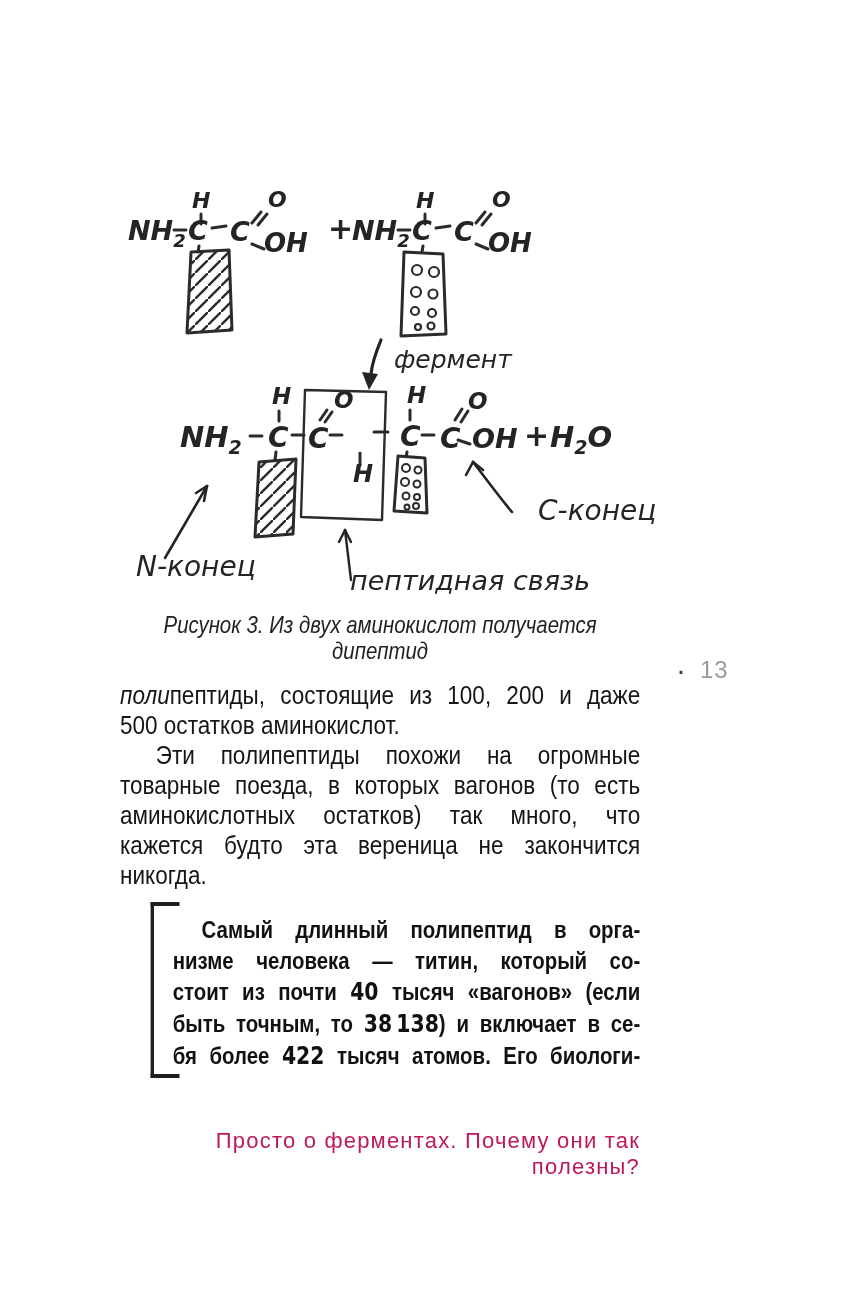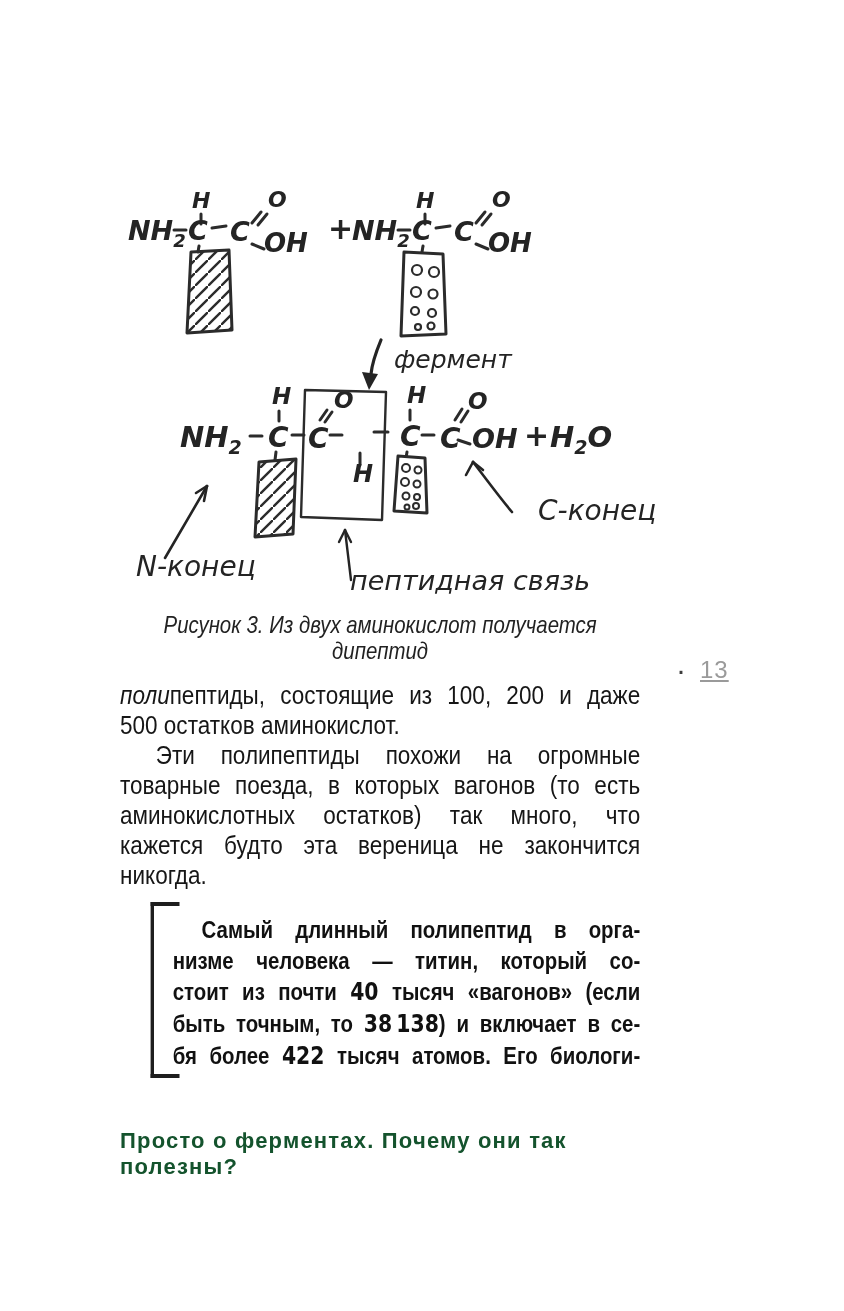--- a/index.html
+++ b/index.html
@@ -18,21 +18,21 @@
     transform:scaleX(0.85); transform-origin:0 0;
     text-align:center; font-style:italic; font-size:24px; line-height:26px; color:#222;
   }
 
   
   .page-marker {
     position:absolute; left:676px; top:656px; width:70px;
     display:flex; align-items:center; gap:14px;
   }
   .page-marker .dot { font-size:30px; line-height:20px; color:#3d3d3d; }
-  .page-marker .num { font-size:24px; color:#9a9a9a; letter-spacing:1px;text-decoration:underline; }
+  .page-marker .num { font-size:24px; color:#9a9a9a; letter-spacing:1px; }
 
   
   .text-col {
     position:absolute; left:120px; top:680px; width:612px;
     transform:scaleX(0.85); transform-origin:0 0;
     font-size:26.5px; line-height:30px; color:#161616;
   }
   .bl { text-align:justify; text-align-last:justify; white-space:nowrap; }
   .bl.lastline { text-align-last:left; }
   .bl.indent { padding-left:42px; }
@@ -48,21 +48,21 @@
     position:absolute; left:0; top:0; bottom:0; width:30px;
     border-left:4px solid #1e1e1e; border-top:4px solid #1e1e1e; border-bottom:4px solid #1e1e1e;
   }
   .qline { text-align:justify; text-align-last:justify; white-space:nowrap; }
   .qline.indent { padding-left:34px; }
   .qnum { font-family:"DejaVu Sans", sans-serif; font-weight:bold; }
 
   
   .footer {
     position:absolute; left:120px; top:1128px; width:520px;
-    text-align:left; font-size:22px; letter-spacing:1.2px; color:#14532d; font-weight:700;
+    text-align:right; font-size:22px; letter-spacing:1.2px; color:#be185d; font-weight:400;
   }
 </style>
 </head>
 <body>
 
 <div class="page">
 
   <svg class="figure-svg" viewBox="0 0 844 620">
     <defs>
       <pattern id="hatch" patternUnits="userSpaceOnUse" width="13" height="13">

